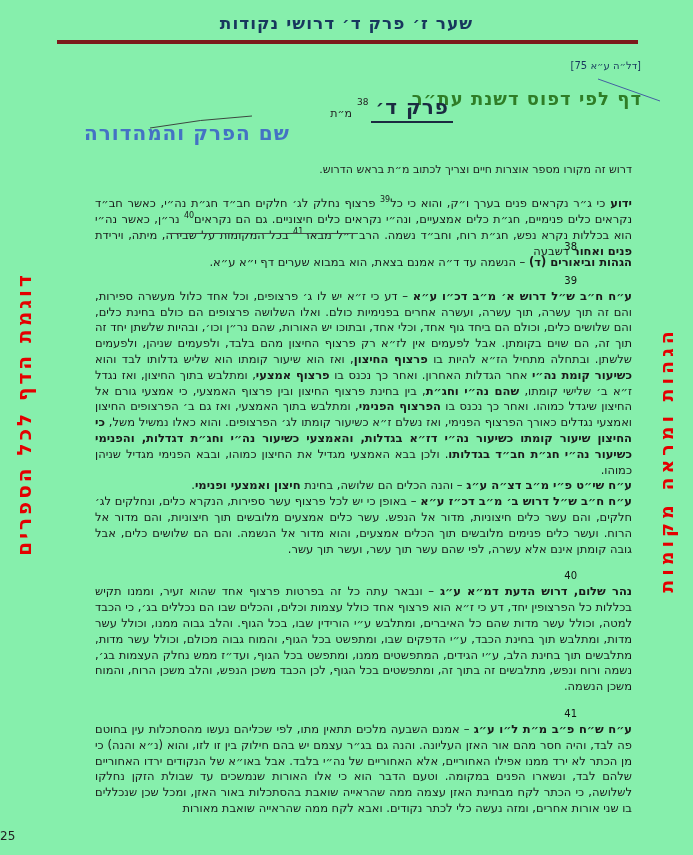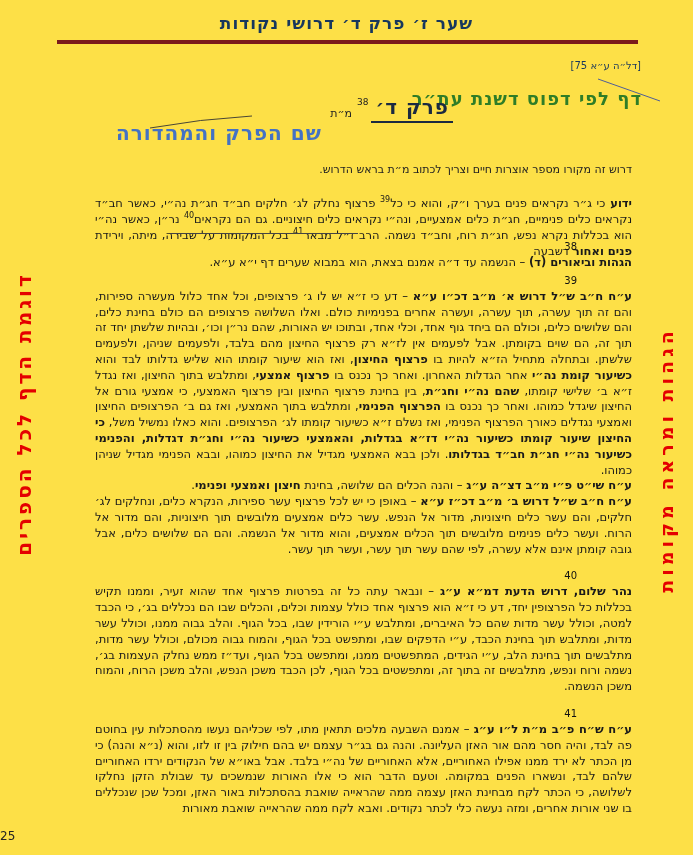--- a/index.html
+++ b/index.html
@@ -1,36 +1,36 @@
 <!DOCTYPE html>
 <html lang="he"><head>
 <meta charset="utf-8">
 <style>
   html,body{margin:0;padding:0;background:#ffffff;}
-  .page{position:relative;width:693px;height:855px;background:#fde047;overflow:hidden;
+  .page{position:relative;width:693px;height:855px;background:#86efac;overflow:hidden;
         font-family:"DejaVu Sans",sans-serif;color:#1a1a1a;}
   .he{direction:rtl;unicode-bidi:embed;}
 
   .header-title{position:absolute;top:13px;left:0;right:0;text-align:center;
     font-size:17px;font-weight:bold;letter-spacing:1px;color:#17375D;}
   .header-rule{position:absolute;top:40px;left:57px;right:55px;height:4px;background:#7B1B1B;}
 
   .page-ref{position:absolute;top:60px;right:52px;font-size:10px;color:#17375D;}
   .green-label{position:absolute;top:88px;right:51px;font-size:18px;font-weight:bold;
     letter-spacing:1px;color:#2F7D27;white-space:nowrap;}
 
   .chapter-row{position:absolute;top:94px;right:240px;display:flex;direction:rtl;
     align-items:flex-start;gap:3px;}
   .chapter-title{font-size:20px;font-weight:bold;letter-spacing:1px;color:#1B2A41;
     border-bottom:2.5px solid #1B2A41;padding:0 4px 1px 4px;line-height:26px;}
   .chapter-ref{font-size:9px;margin-top:3px;color:#222;}
   .edition-mark{font-size:11px;margin-top:13px;margin-right:2px;color:#222;}
 
   .blue-label{position:absolute;top:121px;left:84px;font-size:20px;font-weight:bold;
-    letter-spacing:1px;color:#4472C4;white-space:nowrap;margin-left:32px;}
+    letter-spacing:1px;color:#4472C4;white-space:nowrap;}
 
   .intro-note{position:absolute;top:163px;right:61px;font-size:11px;color:#222;}
 
   .main-para{position:absolute;top:183px;left:95px;right:61px;font-size:11.5px;
     line-height:16.2px;text-align:justify;}
 
   .fn-sep{position:absolute;top:233px;left:170px;width:188px;border-top:1.2px solid #444;}
 
   .fn-area{position:absolute;top:239px;left:95px;right:61px;font-size:11.5px;line-height:15.8px;}
   .fn-num{text-align:right;padding-left:0;font-size:10px;line-height:12px;height:13px;

